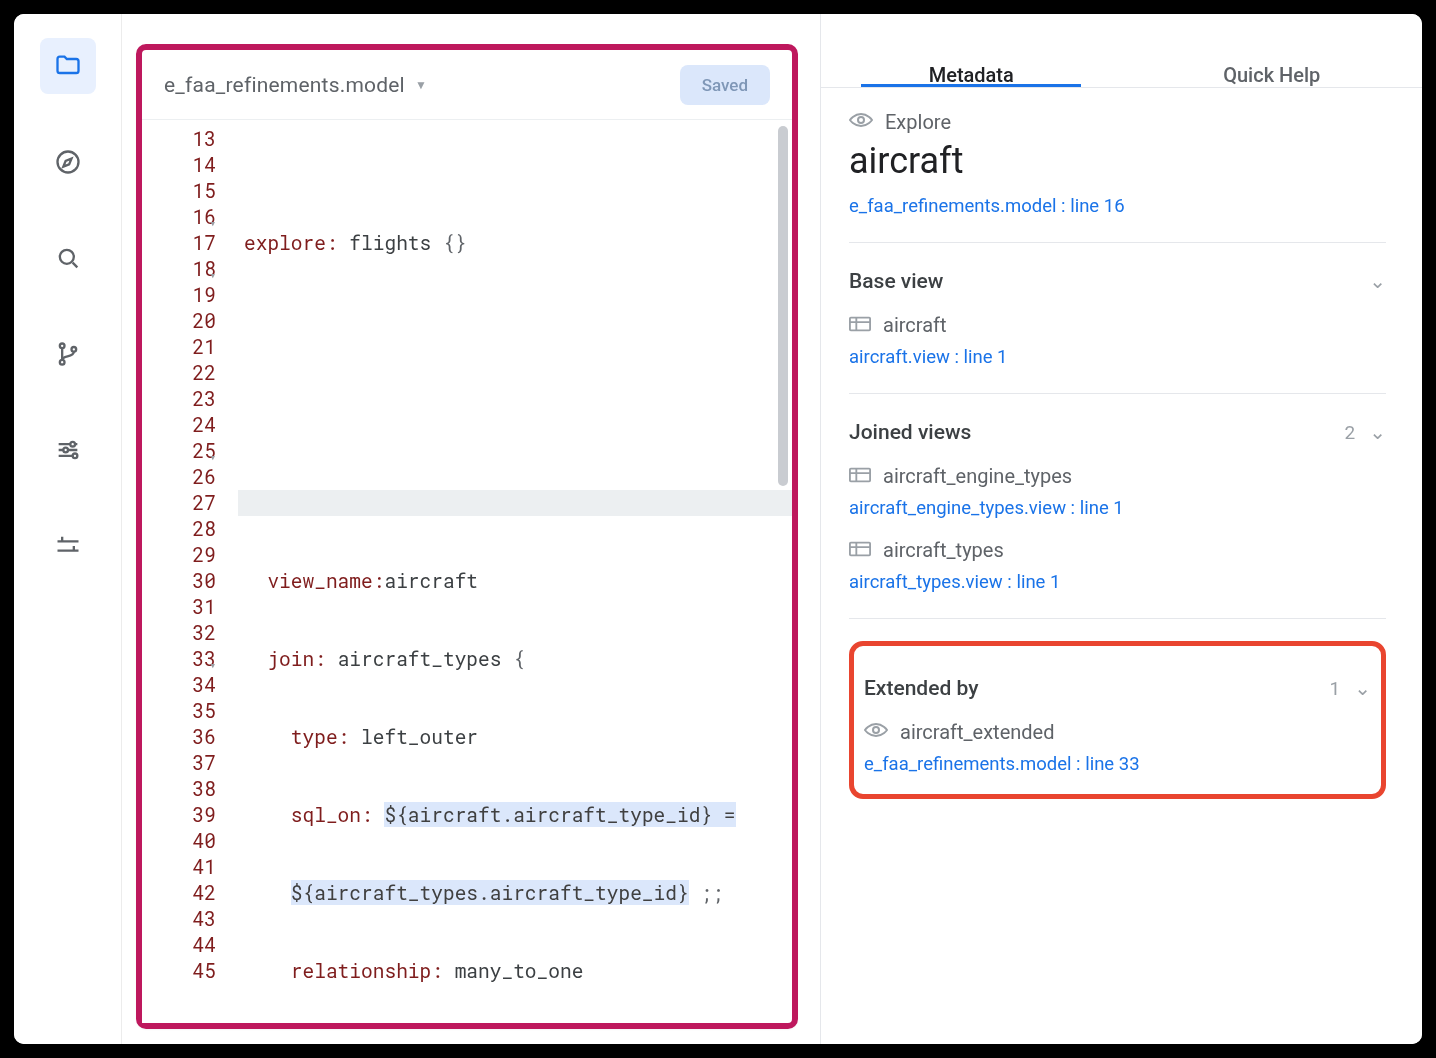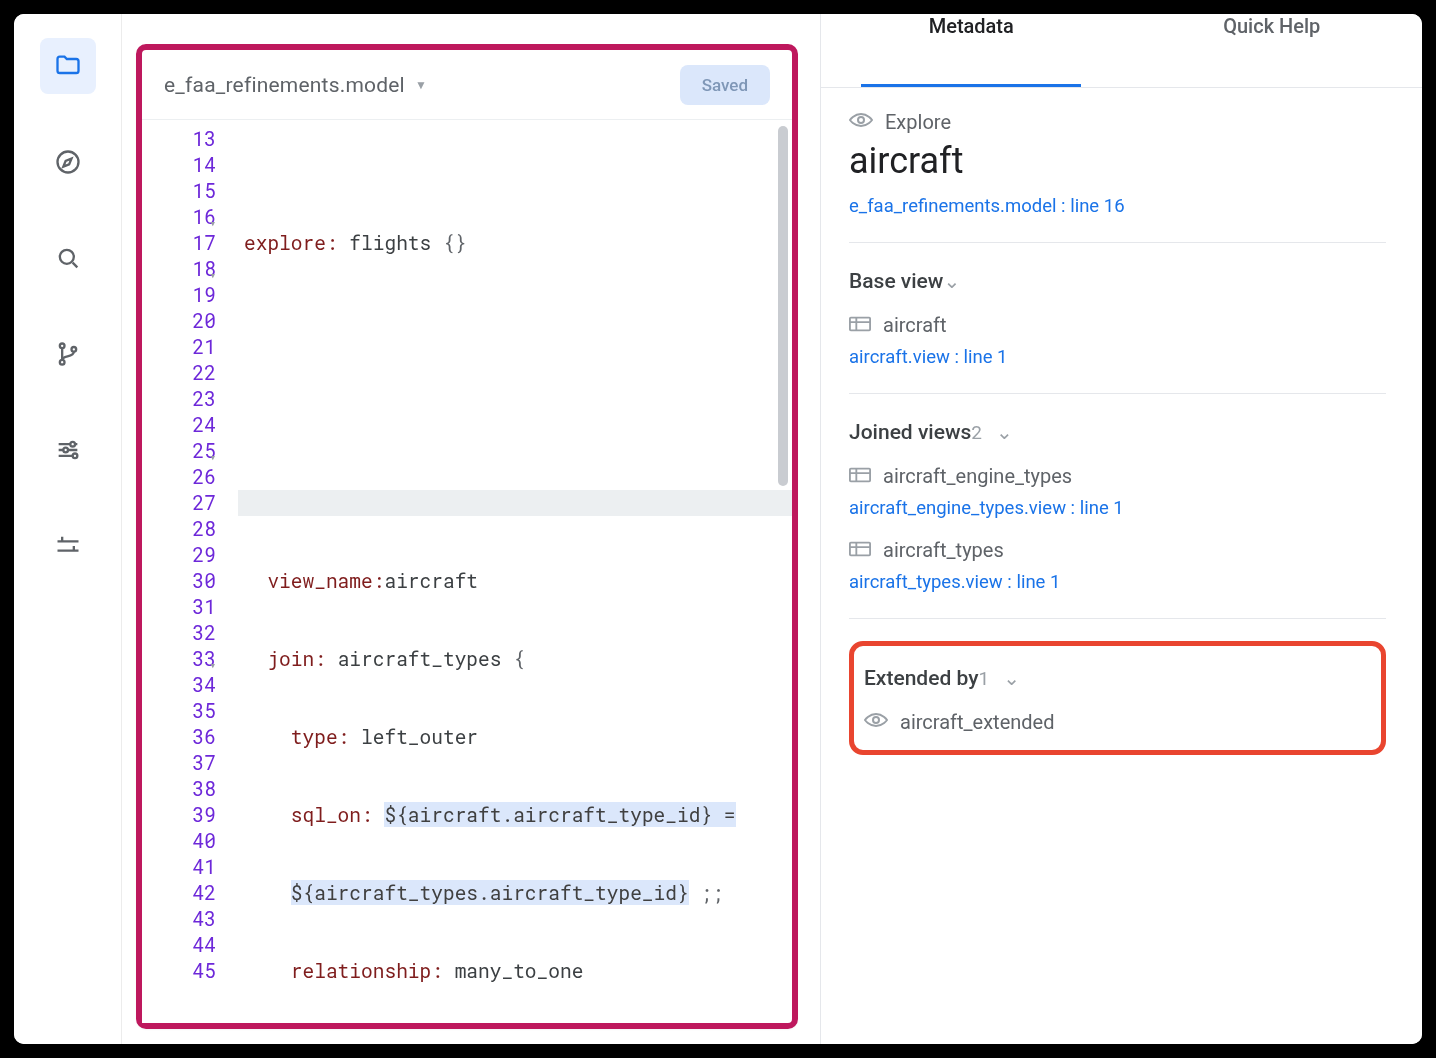--- a/index.html
+++ b/index.html
@@ -13,51 +13,51 @@
   .rail-btn svg { width:28px; height:28px; stroke:currentColor; fill:none; stroke-width:2;}
 
   
   .editor-card { position:absolute; left:122px; top:30px; width:662px; height:985px; background:#fff; border:6px solid #be185d; border-radius:10px; box-shadow:0 1px 2px rgba(0,0,0,.04); display:flex; flex-direction:column;}
   .editor-header { height:70px; padding:0 22px; display:flex; align-items:center; justify-content:space-between; border-bottom:1px solid #eceff1;}
   .file-label { color:#5f6368; font-size:21px; letter-spacing:.2px; cursor:pointer; display:flex; align-items:center; gap:10px;}
   .file-label .caret { font-size:12px; color:#9aa0a6;}
   .saved-pill { background:#dbe7fb; color:#7f97b7; font-size:17px; font-weight:500; padding:10px 22px; border-radius:8px; }
 
   .editor-body { position:relative; flex:1; display:flex; overflow:hidden; font-family:"Roboto Mono","SFMono-Regular",Consolas,Menlo,monospace; font-size:19.5px; line-height:26px;}
-  .gutter { width:90px; background:#fff; color:#6d28d9; text-align:right; padding:6px 16px 6px 0;}
+  .gutter { width:90px; background:#fff; color:#7f1d1d; text-align:right; padding:6px 16px 6px 0;}
   .gutter .ln { height:26px; position:relative;}
   .gutter .ln.fold::after { content:"▾"; font-size:11px; position:absolute; right:0; top:6px; color:#9aa0a6;}
   .code { flex:1; padding:6px 0 6px 6px; position:relative; overflow:hidden; white-space:pre;}
   .code-line { height:26px; position:relative; padding-left:6px;}
   .hl-curr { position:absolute; left:0; top:0; width:100%; height:26px; background:#eceff1; z-index:0;}
   .sel { background:#dbe7fb;}
   .tok-kw { color:#7f1d1d;text-align:right;}
   .tok-id { color:#3c4043;}
   .tok-ex { color:#404040;}
   .pun { color:#5f6368;}
   .cursor { display:inline-block; width:2px; height:22px; background:#000; vertical-align:-4px; margin-right:1px;}
 
   .scroll-thumb { position:absolute; right:4px; top:6px; width:10px; height:360px; background:#c9ccd1; border-radius:5px;}
 
   
   .panel { position:absolute; left:806px; top:0; width:602px; height:100%; border-left:1px solid #e5e7eb; background:#fff;}
   .tabs { display:flex; height:74px; border-bottom:1px solid #e5e7eb;}
   .tab { flex:1; display:flex; align-items:center; justify-content:center; font-size:20px; color:#5f6368; font-weight:500; cursor:pointer;}
   .tab.active { color:#202124;}
   .tab.active::after { content:""; position:absolute; bottom:0; height:3px; background:#1a73e8; width:220px;}
-  .tab-wrap { position:relative; flex:1; display:flex; align-items:flex-start; justify-content:center;}
+  .tab-wrap { position:relative; flex:1; display:flex; align-items:flex-end; justify-content:center;}
 
   .panel-body { padding:22px 36px 30px 28px; overflow:auto; height:calc(100% - 74px);}
   .kind-row { display:flex; align-items:center; gap:12px; color:#5f6368; font-size:20px;}
   .kind-row svg { width:26px; height:18px;}
   .big-name { font-size:36px; color:#202124; margin:6px 0 10px 0; font-weight:400;}
   .link { color:#1a73e8; font-size:18.5px; cursor:pointer; line-height:28px;}
   .sep { height:1px; background:#e5e7eb; margin:22px 0;}
 
-  .sec-head { display:flex; align-items:center; font-size:21px; color:#3c4043; font-weight:500; cursor:pointer; padding:4px 0;}
+  .sec-head { display:flex; align-items:center; justify-content:space-between; font-size:21px; color:#3c4043; font-weight:500; cursor:pointer; padding:4px 0;margin-top:10px;}
   .sec-head .right { display:flex; align-items:center; gap:14px; color:#9aa0a6;}
   .sec-head .chev { font-size:20px; color:#9aa0a6;}
   .count { font-size:19px; font-weight:400;}
 
   .item { margin-top:16px;}
   .item-row { display:flex; align-items:center; gap:12px; color:#5f6368; font-size:20px;}
   .item-row svg { width:22px; height:16px;}
   .item .link { display:block; margin-top:6px;}
 
   .callout { border:5px solid #e9452f; border-radius:14px; padding:16px 10px 16px 10px; margin-top:10px;}
@@ -267,19 +267,20 @@
             </span>
         </div>
         <div class="item">
           <div class="item-row">
             <span class="eye"><svg viewBox="0 0 24 16" fill="none" stroke="#9aa0a6" stroke-width="2">
                   <path d="M1 8s4-6 11-6 11 6 11 6-4 6-11 6S1 8 1 8z"></path>
                   <circle cx="12" cy="8" r="3"></circle>
                 </svg></span>
             <span>aircraft_extended</span>
           </div>
+          <span class="link">e_faa_refinements.model : line 33</span>
         </div>
       </div>
 
     </div>
   </div>
 
 </div>
 
 </body></html>

